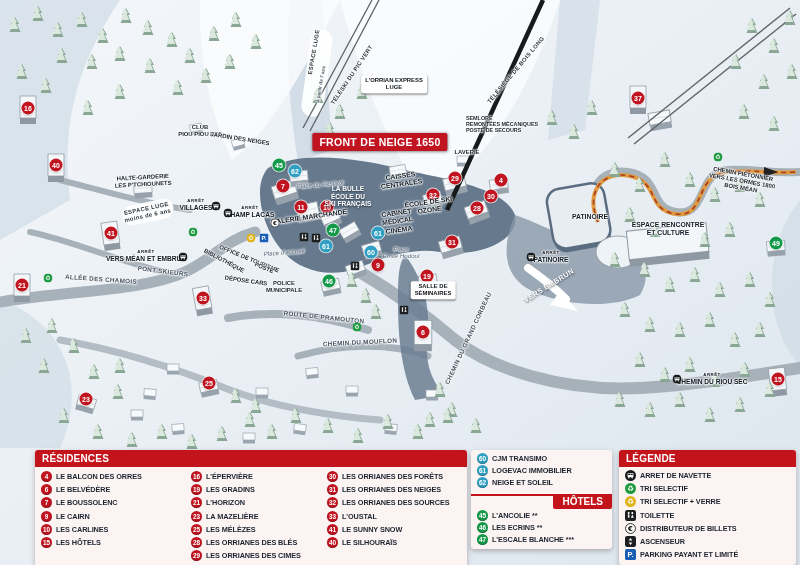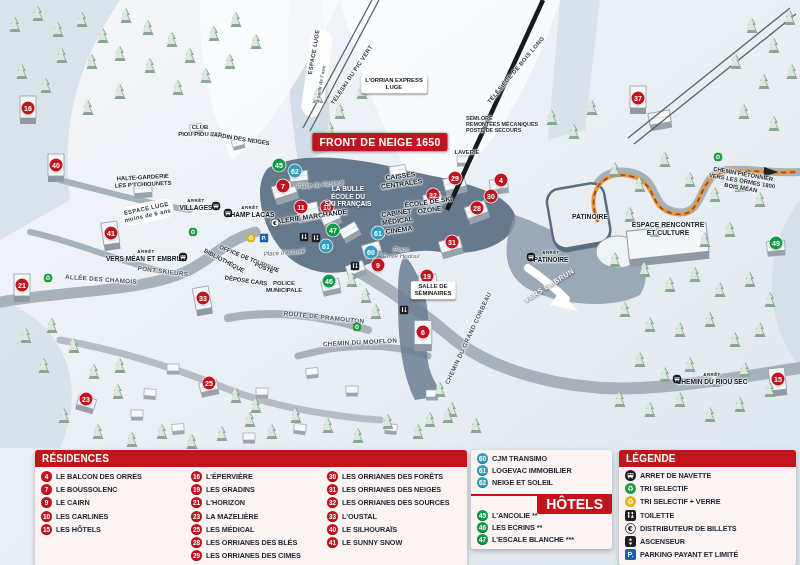--- a/index.html
+++ b/index.html
@@ -52,21 +52,21 @@
   .li{display:flex;align-items:center;gap:4px;height:13.2px;padding-left:6px;}
   #p-ag .li{height:12px;}
   .num{flex:none;width:11px;height:11px;border-radius:50%;color:#fff;font-size:6.4px;
        font-weight:bold;line-height:11px;text-align:center;
        box-shadow:inset 0 -1px 1px rgba(0,0,0,.28);}
   .num-r{background:#c01420;} .num-a{background:#2fa0c4;} .num-h{background:#129a48;}
   .lbl{font-size:7.3px;font-weight:bold;color:#1c2430;letter-spacing:-.1px;white-space:nowrap;}
   .aglist,.hlist,.leglist{padding:2px 0 4px;}
   .hbar{position:relative;height:11px;border-top:2px solid #c3141c;margin-top:2px;}
   .htab{position:absolute;right:0;top:-2px;background:#c3141c;color:#fff;
-        font-size:14px;font-weight:bold;padding:2px 9px;border-radius:2px;}
+        font-size:10px;font-weight:bold;padding:2px 9px;border-radius:2px;}
   .leg-ic{flex:none;width:11px;height:11px;}
   .leg-ic svg{display:block;width:11px;height:11px;}
 </style>
 </head>
 <body>
 
 <div id="stage">
 
   <svg id="terrain" viewBox="0 0 800 565">
     <defs>
@@ -608,20 +608,24 @@
 
   <section class="panel" id="p-res">
     <header>RÉSIDENCES</header>
     <div class="cols" id="res-cols">
         <div>
           <div class="li">
             <span class="num num-r">4</span>
             <span class="lbl">LE BALCON DES ORRES</span>
           </div>
           <div class="li">
+            <span class="num num-r">6</span>
+            <span class="lbl">LE BELVÉDÈRE</span>
+          </div>
+          <div class="li">
             <span class="num num-r">7</span>
             <span class="lbl">LE BOUSSOLENC</span>
           </div>
           <div class="li">
             <span class="num num-r">9</span>
             <span class="lbl">LE CAIRN</span>
           </div>
           <div class="li">
             <span class="num num-r">10</span>
             <span class="lbl">LES CARLINES</span>
@@ -643,21 +647,21 @@
           <div class="li">
             <span class="num num-r">21</span>
             <span class="lbl">L'HORIZON</span>
           </div>
           <div class="li">
             <span class="num num-r">23</span>
             <span class="lbl">LA MAZELIÈRE</span>
           </div>
           <div class="li">
             <span class="num num-r">25</span>
-            <span class="lbl">LES MÉDICAL</span>
+            <span class="lbl">LES MÉLÈZES</span>
           </div>
           <div class="li">
             <span class="num num-r">28</span>
             <span class="lbl">LES ORRIANES DES BLÉS</span>
           </div>
           <div class="li">
             <span class="num num-r">29</span>
             <span class="lbl">LES ORRIANES DES CIMES</span>
           </div>
         </div>
@@ -672,26 +676,26 @@
           </div>
           <div class="li">
             <span class="num num-r">32</span>
             <span class="lbl">LES ORRIANES DES SOURCES</span>
           </div>
           <div class="li">
             <span class="num num-r">33</span>
             <span class="lbl">L'OUSTAL</span>
           </div>
           <div class="li">
+            <span class="num num-r">41</span>
+            <span class="lbl">LE SUNNY SNOW</span>
+          </div>
+          <div class="li">
             <span class="num num-r">40</span>
             <span class="lbl">LE SILHOURAÏS</span>
-          </div>
-          <div class="li">
-            <span class="num num-r">41</span>
-            <span class="lbl">LE SUNNY SNOW</span>
           </div>
         </div>
       </div>
   </section>
 
   <section class="panel" id="p-ag">
     <div class="aglist" id="ag-list">
         <div class="li">
           <span class="num num-a">60</span>
           <span class="lbl">CJM TRANSIMO</span>

